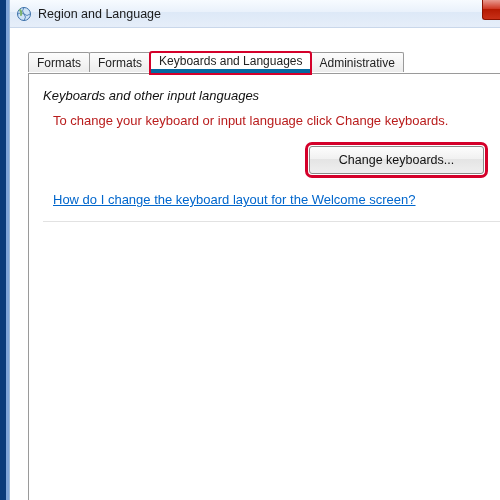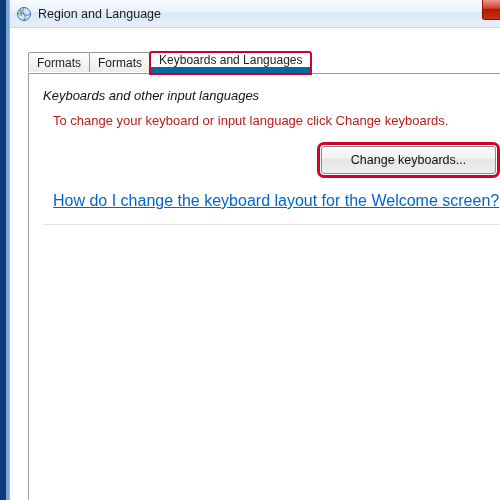--- a/index.html
+++ b/index.html
@@ -85,21 +85,21 @@
     align-items: center;
     margin-right: -1px;
     border-radius: 2px 2px 0 0;
     cursor: default;
   }
   .tab.active {
     height: 22px;
     background: #fff;
     position: relative;
     z-index: 3;
-    border-bottom: 7px solid #0369a1;
+    border-bottom: 5px solid #0369a1;
     margin-bottom: -1px;
   }
   .tab.highlight {
     outline: 2px solid #d4002a;
     outline-offset: -1px;
   }
   .tabpanel {
     position: absolute;
     left: 8px;
     top: 43px;
@@ -121,42 +121,42 @@
     font-size: 13px;
     color: #b91c1c;
     margin-left: 10px;
     margin-bottom: 18px;
     white-space: nowrap;
   }
   .btn-row {
     display: flex;
     justify-content: flex-end;
     margin-bottom: 18px;
-    padding-right: 4px;
+    padding-right: 16px;
   }
   .win-btn {
     min-width: 175px;
     height: 28px;
     border: 1px solid #8a8a8a;
     border-radius: 3px;
     background: linear-gradient(to bottom, #fdfdfd 0%, #f1f1f1 45%, #e4e4e4 46%, #efefef 100%);
     font-family: inherit;
     font-size: 12.5px;
     color: #111;
     cursor: default;
     padding: 0 16px;
   }
   .btn-highlight {
     outline: 3px solid #d4002a;
     outline-offset: 1px;
   }
   .help-link {
     color: #0066cc;
     text-decoration: underline;
-    font-size: 16px;
+    font-size: 13px;
     margin-left: 10px;
     cursor: pointer;
     display: inline-block;
   }
   .divider {
     margin-top: 14px;
     border-top: 1px solid #e2e2e2;
     width: 100%;
   }
 </style>
@@ -183,20 +183,23 @@
     <div class="tabstrip">
       <div class="tab">
         <span>Formats</span>
       </div>
       <div class="tab">
         <span>Formats</span>
       </div>
       <div class="tab active highlight">
         <span>Keyboards and Languages</span>
       </div>
+      <div class="tab">
+        <span>Administrative</span>
+      </div>
     </div>
 
     <div class="tabpanel">
       <div class="group-title">Keyboards and other input languages</div>
       <div class="group-desc">To change your keyboard or input language click Change keyboards.</div>
       <div class="btn-row">
         <button class="win-btn btn-highlight">Change keyboards...</button>
       </div>
       <a class="help-link">How do I change the keyboard layout for the Welcome screen?</a>
       <div class="divider"></div>

